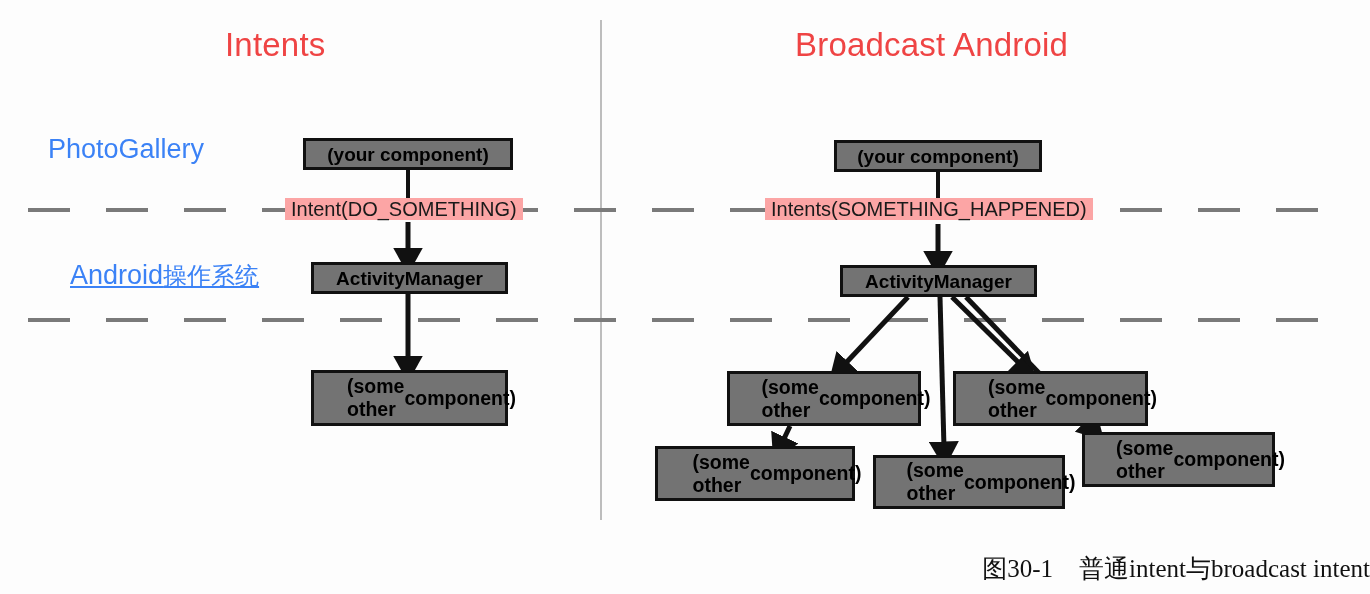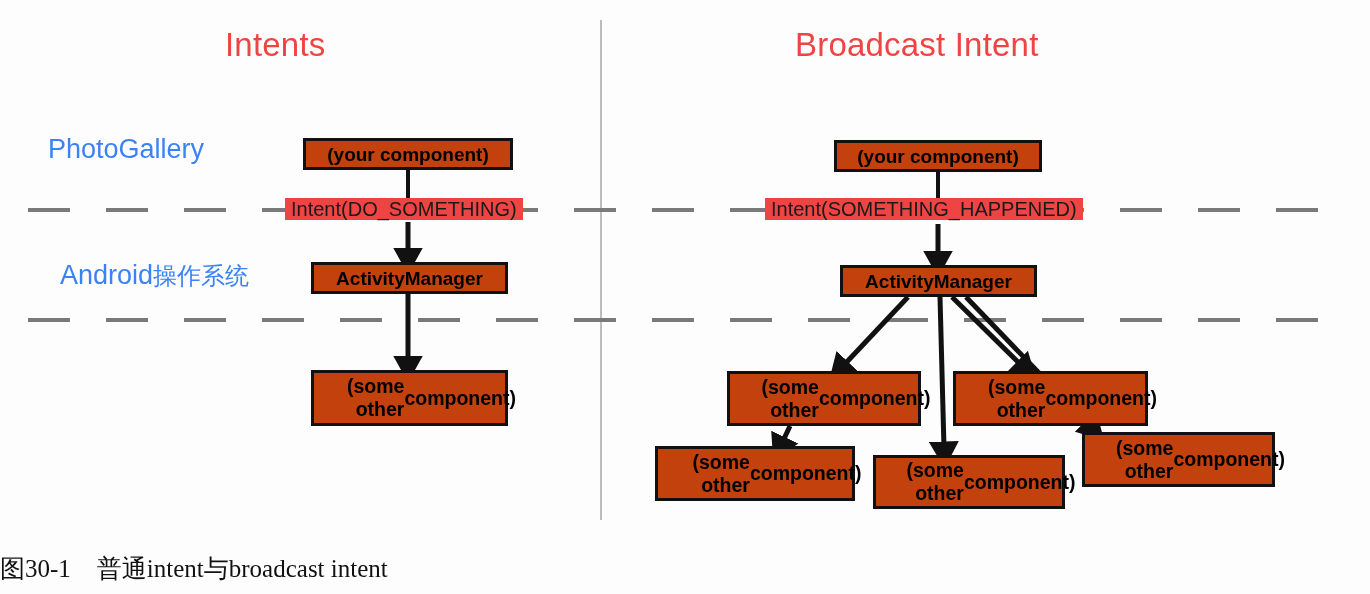--- a/index.html
+++ b/index.html
@@ -57,48 +57,48 @@
   #layer-line-2 { top: 318px; }
 
   
   .layer-label {
     position: absolute;
     font-family: "Liberation Sans", sans-serif;
     color: #3b82f6;
     white-space: nowrap;
   }
   #label-photogallery { left: 48px;  top: 134px; font-size: 27px; }
-  #label-android      { left: 60px;  top: 260px; font-size: 27px; }
+  #label-android      { left: 70px;  top: 260px; font-size: 27px; text-decoration: underline; }
   #label-anyapp       { left: 66px;  top: 375px; font-size: 25px; }
   #label-android .cjk, #label-anyapp .cjk { font-size: 24px; }
 
   
   .intent-label {
     position: absolute;
     font-family: "Liberation Sans", sans-serif;
     font-size: 20px;
     color: #1a1a1a;
-    background: #ef4444;
+    background: #fca5a5;
     padding: 0 6px;
     white-space: nowrap;
     line-height: 22px;
   }
   #intent-label-left  { left: 285px; top: 198px; }
   #intent-label-right { left: 765px; top: 198px; }
 
   
   .box {
     position: absolute;
     box-sizing: border-box;
     border: 3px solid #111111;
-    background: #c2410c;
+    background: #737373;
     display: flex;
     align-items: center;
     justify-content: center;
-    text-align: right;
+    text-align: left;
     font-family: "Liberation Sans", sans-serif;
     font-weight: bold;
     font-size: 19px;
     line-height: 23px;
     color: #000000;
     padding: 0 4px;
     z-index: 3;
   }
   .box.tall { font-size: 19.5px; padding-left: 48px; }
 
@@ -125,48 +125,48 @@
     z-index: 2;
     pointer-events: none;
   }
 
   
   #caption {
     position: absolute;
     left: 0;
     top: 552px;
     width: 1370px;
-    text-align: left;
+    text-align: right;
     font-family: "Liberation Serif", serif;
     font-size: 25px;
     color: #111111;
     white-space: nowrap;
   }
   #caption .gap { display: inline-block; width: 26px; }
 </style>
 </head>
 <body>
 
 <div id="page">
 
   <div class="col-title" id="title-intents">Intents</div>
-  <div class="col-title" id="title-broadcast">Broadcast Intent</div>
+  <div class="col-title" id="title-broadcast">Broadcast Android</div>
 
   <div id="divider"></div>
 
   <div class="layer-line" id="layer-line-1"></div>
   <div class="layer-line" id="layer-line-2"></div>
 
   <div class="layer-label" id="label-photogallery">PhotoGallery</div>
 
   <div class="layer-label" id="label-android"><span>Android</span><span class="cjk">操作系统</span></div>
 
 
   <div class="intent-label" id="intent-label-left">Intent(DO_SOMETHING)</div>
-  <div class="intent-label" id="intent-label-right">Intent(SOMETHING_HAPPENED)</div>
+  <div class="intent-label" id="intent-label-right">Intents(SOMETHING_HAPPENED)</div>
 
   <svg id="arrows" viewBox="0 0 1370 594" xmlns="http://www.w3.org/2000/svg">
     <defs>
       <marker id="ah" markerWidth="7" markerHeight="7" refX="1.6" refY="3.5" orient="auto" markerUnits="strokeWidth">
         <path d="M0,0 L6.2,3.5 L0,7 Z" fill="#111111"></path>
       </marker>
       <marker id="ah-big" markerWidth="6" markerHeight="6" refX="1.3" refY="3" orient="auto" markerUnits="strokeWidth">
         <path d="M0,0 L5.4,3 L0,6 Z" fill="#111111"></path>
       </marker>
     </defs>

